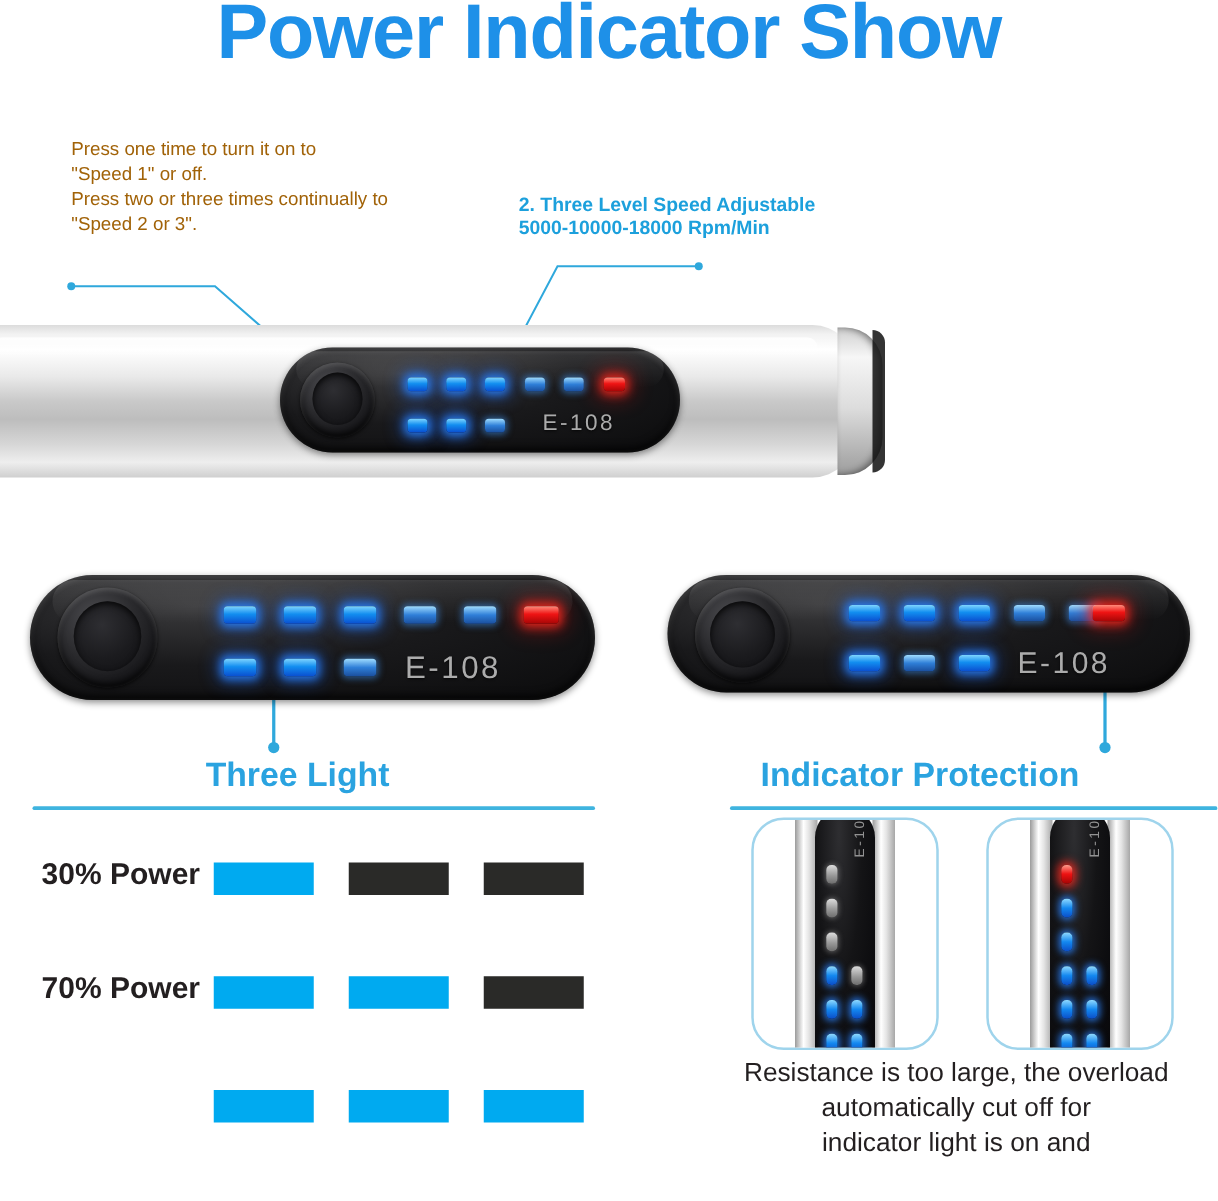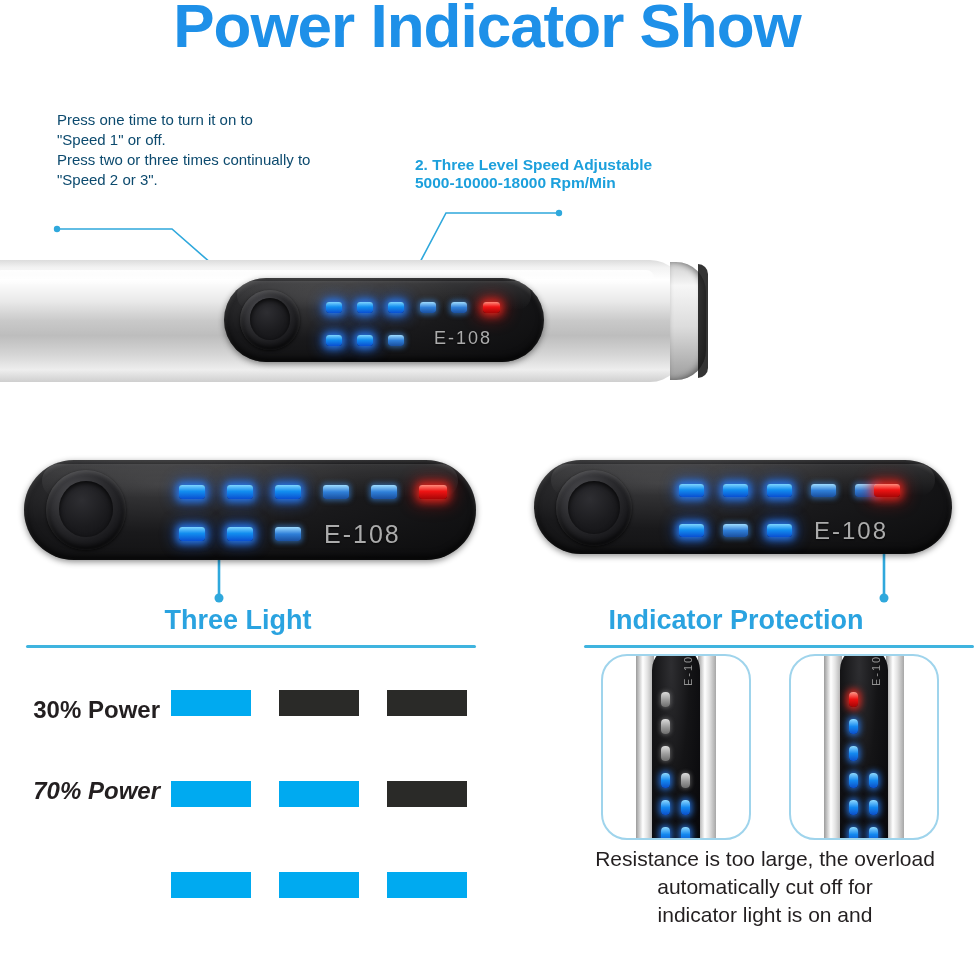--- a/index.html
+++ b/index.html
@@ -24,21 +24,21 @@
   }
 
   
   .callout-head {
     color:#1CA0DC;
     font-weight:bold;
     font-size:15.5px;
     white-space:nowrap;
   }
   .callout-body {
-    color:#0c4a6e;
+    color:#a16207;
     font-size:15px;
     line-height:20px;
   }
   #c1 { left:57px; top:110px; }
   #c1 .callout-head { margin-bottom:5px; }
   #c2 { left:415px; top:156px; text-align:left; }
   #c2 .l2 { text-align:left; }
 
   
   #leaders { left:0; top:0; width:974px; height:961px; pointer-events:none; }
@@ -316,28 +316,28 @@
 
 <div class="sec-head" id="head-power">Three Light</div>
 <div class="divider" id="div-power"></div>
 
 <div class="sec-head" id="head-overload">Indicator Protection</div>
 <div class="divider" id="div-overload"></div>
 
 <div class="abs" id="power-table">
 
   <div class="ptrow">
-    <div class="ptlabel" style="top:32px;">30% Power</div>
+    <div class="ptlabel" style="top:22px;">30% Power</div>
     <div class="bar b1 on" style="top:26px;"></div>
     <div class="bar b2 off" style="top:26px;"></div>
     <div class="bar b3 off" style="top:26px;"></div>
   </div>
 
   <div class="ptrow">
-    <div class="ptlabel" style="top:22px;font-style:italic;">70% Power</div>
+    <div class="ptlabel" style="top:22px;">70% Power</div>
     <div class="bar b1 on" style="top:26px;"></div>
     <div class="bar b2 on" style="top:26px;"></div>
     <div class="bar b3 off" style="top:26px;"></div>
   </div>
 
   <div class="ptrow">
     <div class="bar b1 on" style="top:26px;"></div>
     <div class="bar b2 on" style="top:26px;"></div>
     <div class="bar b3 on" style="top:26px;"></div>
   </div>

